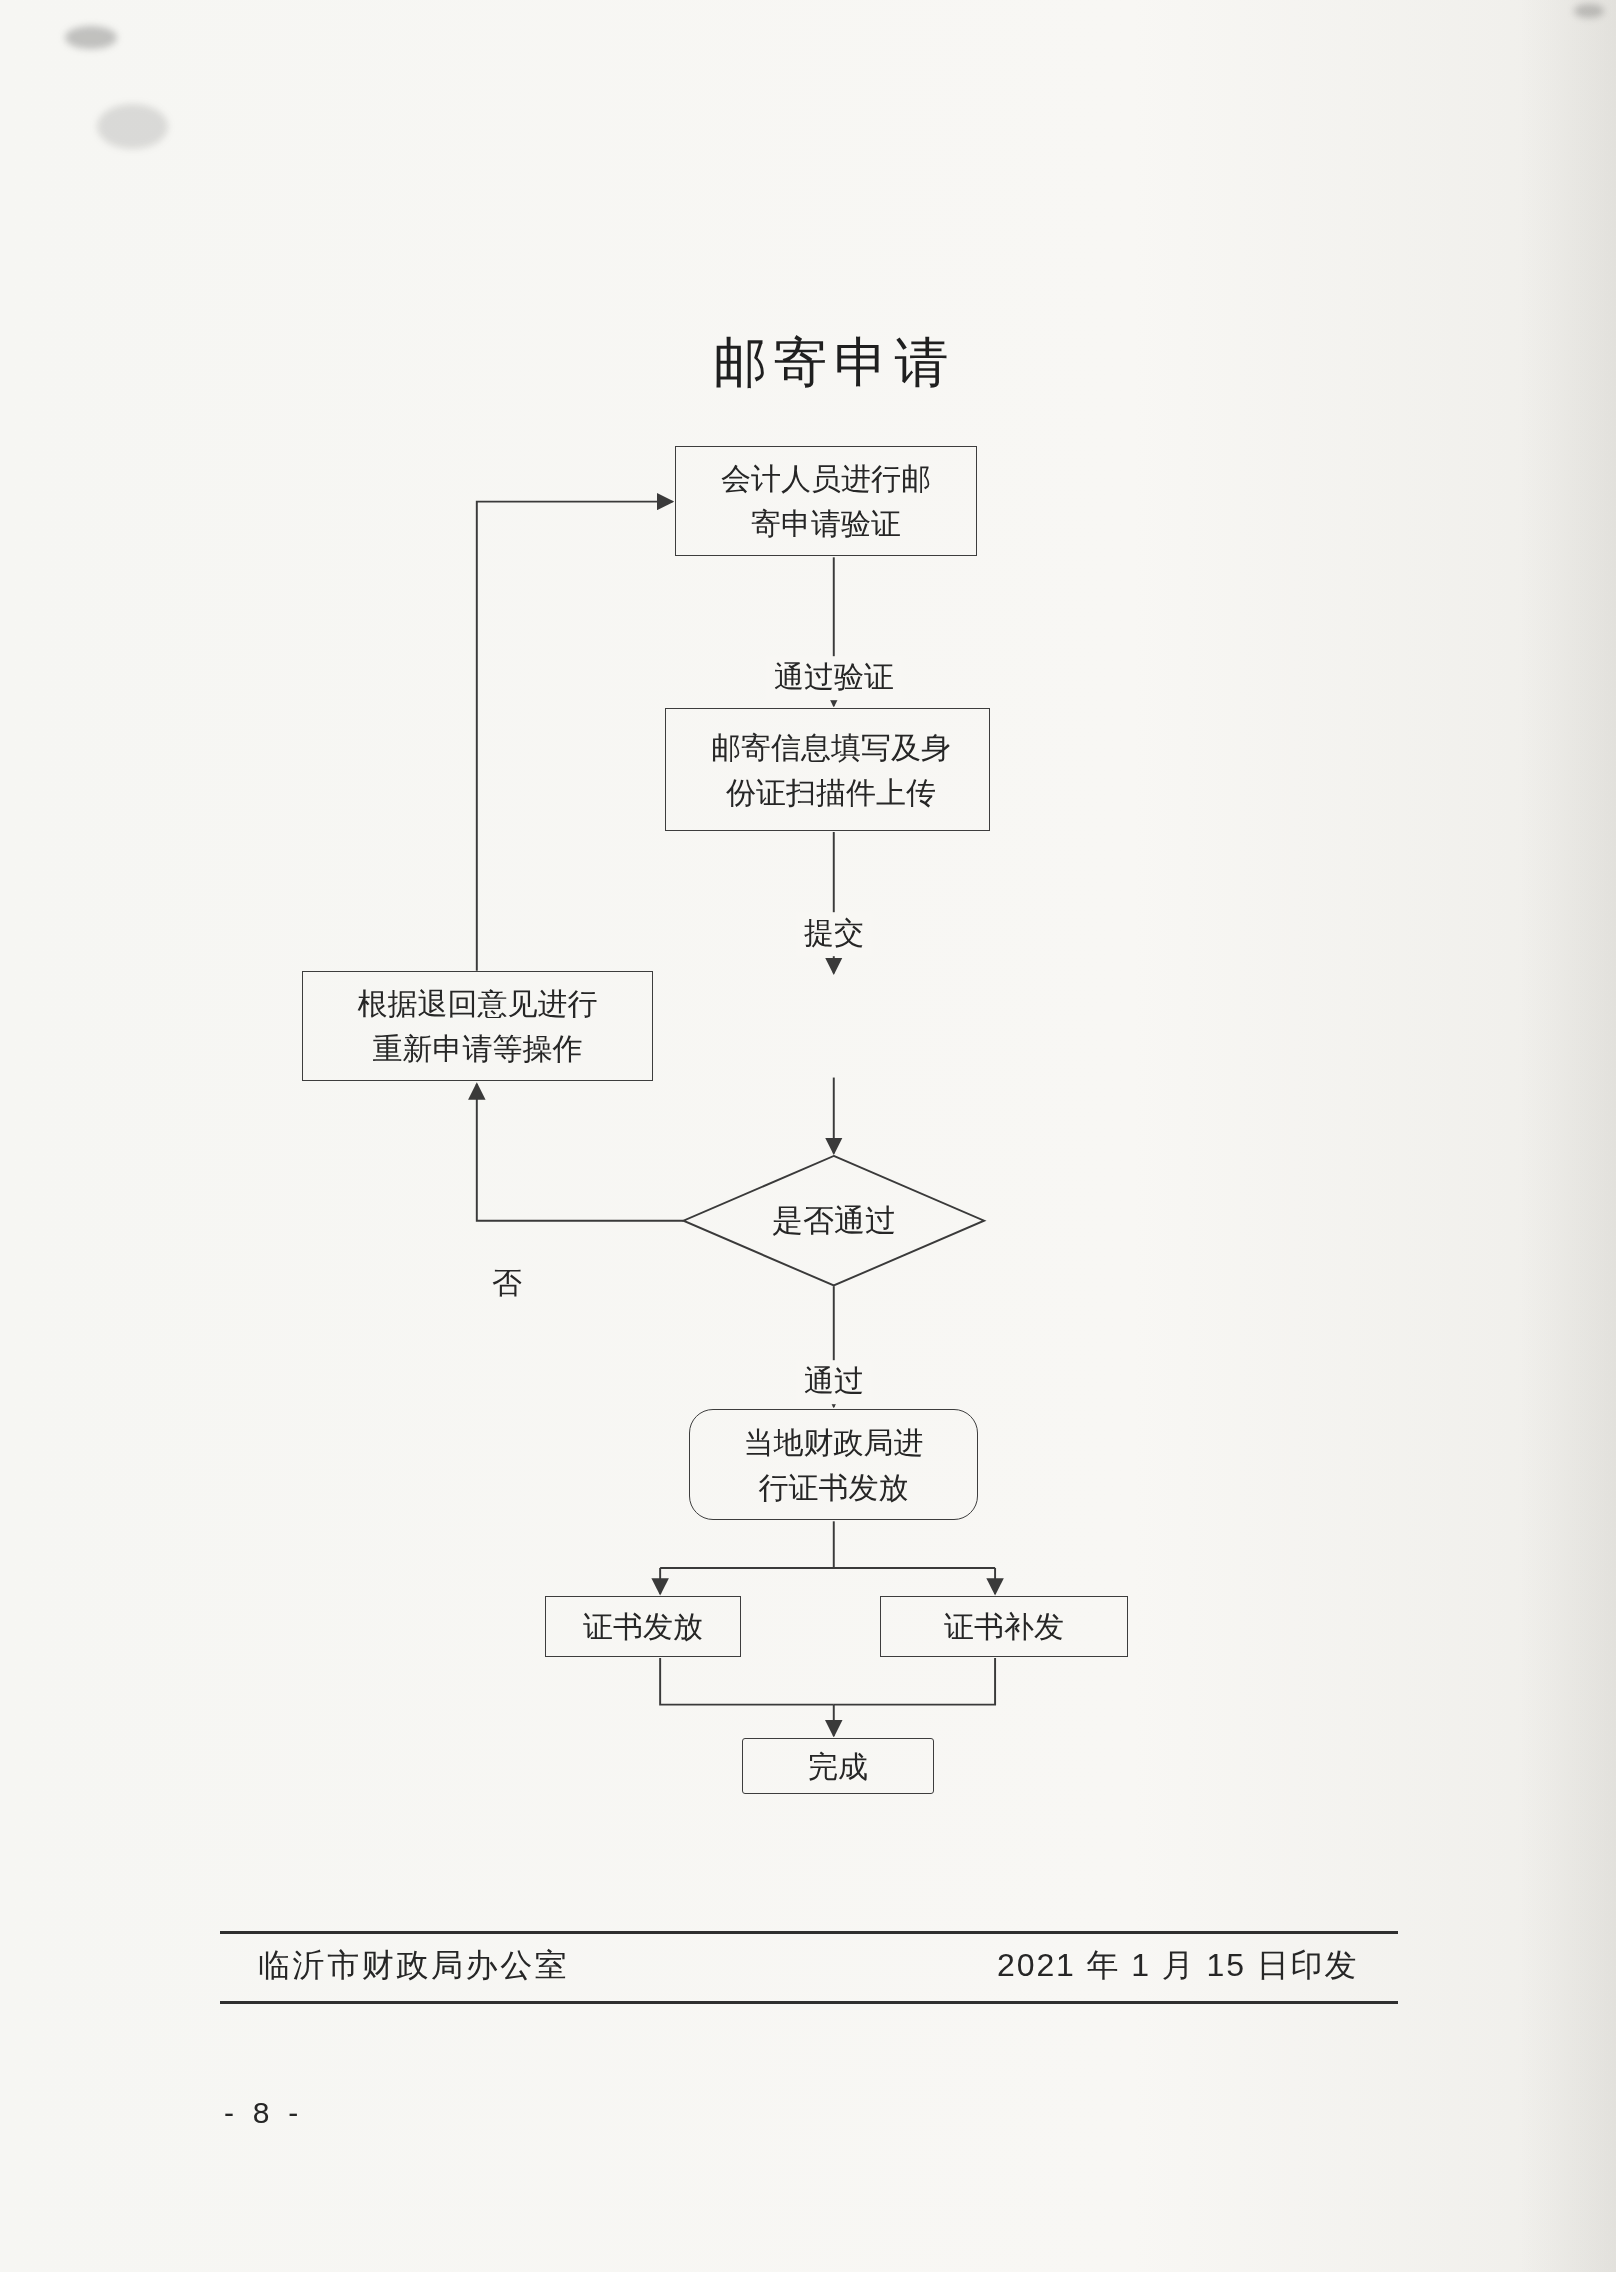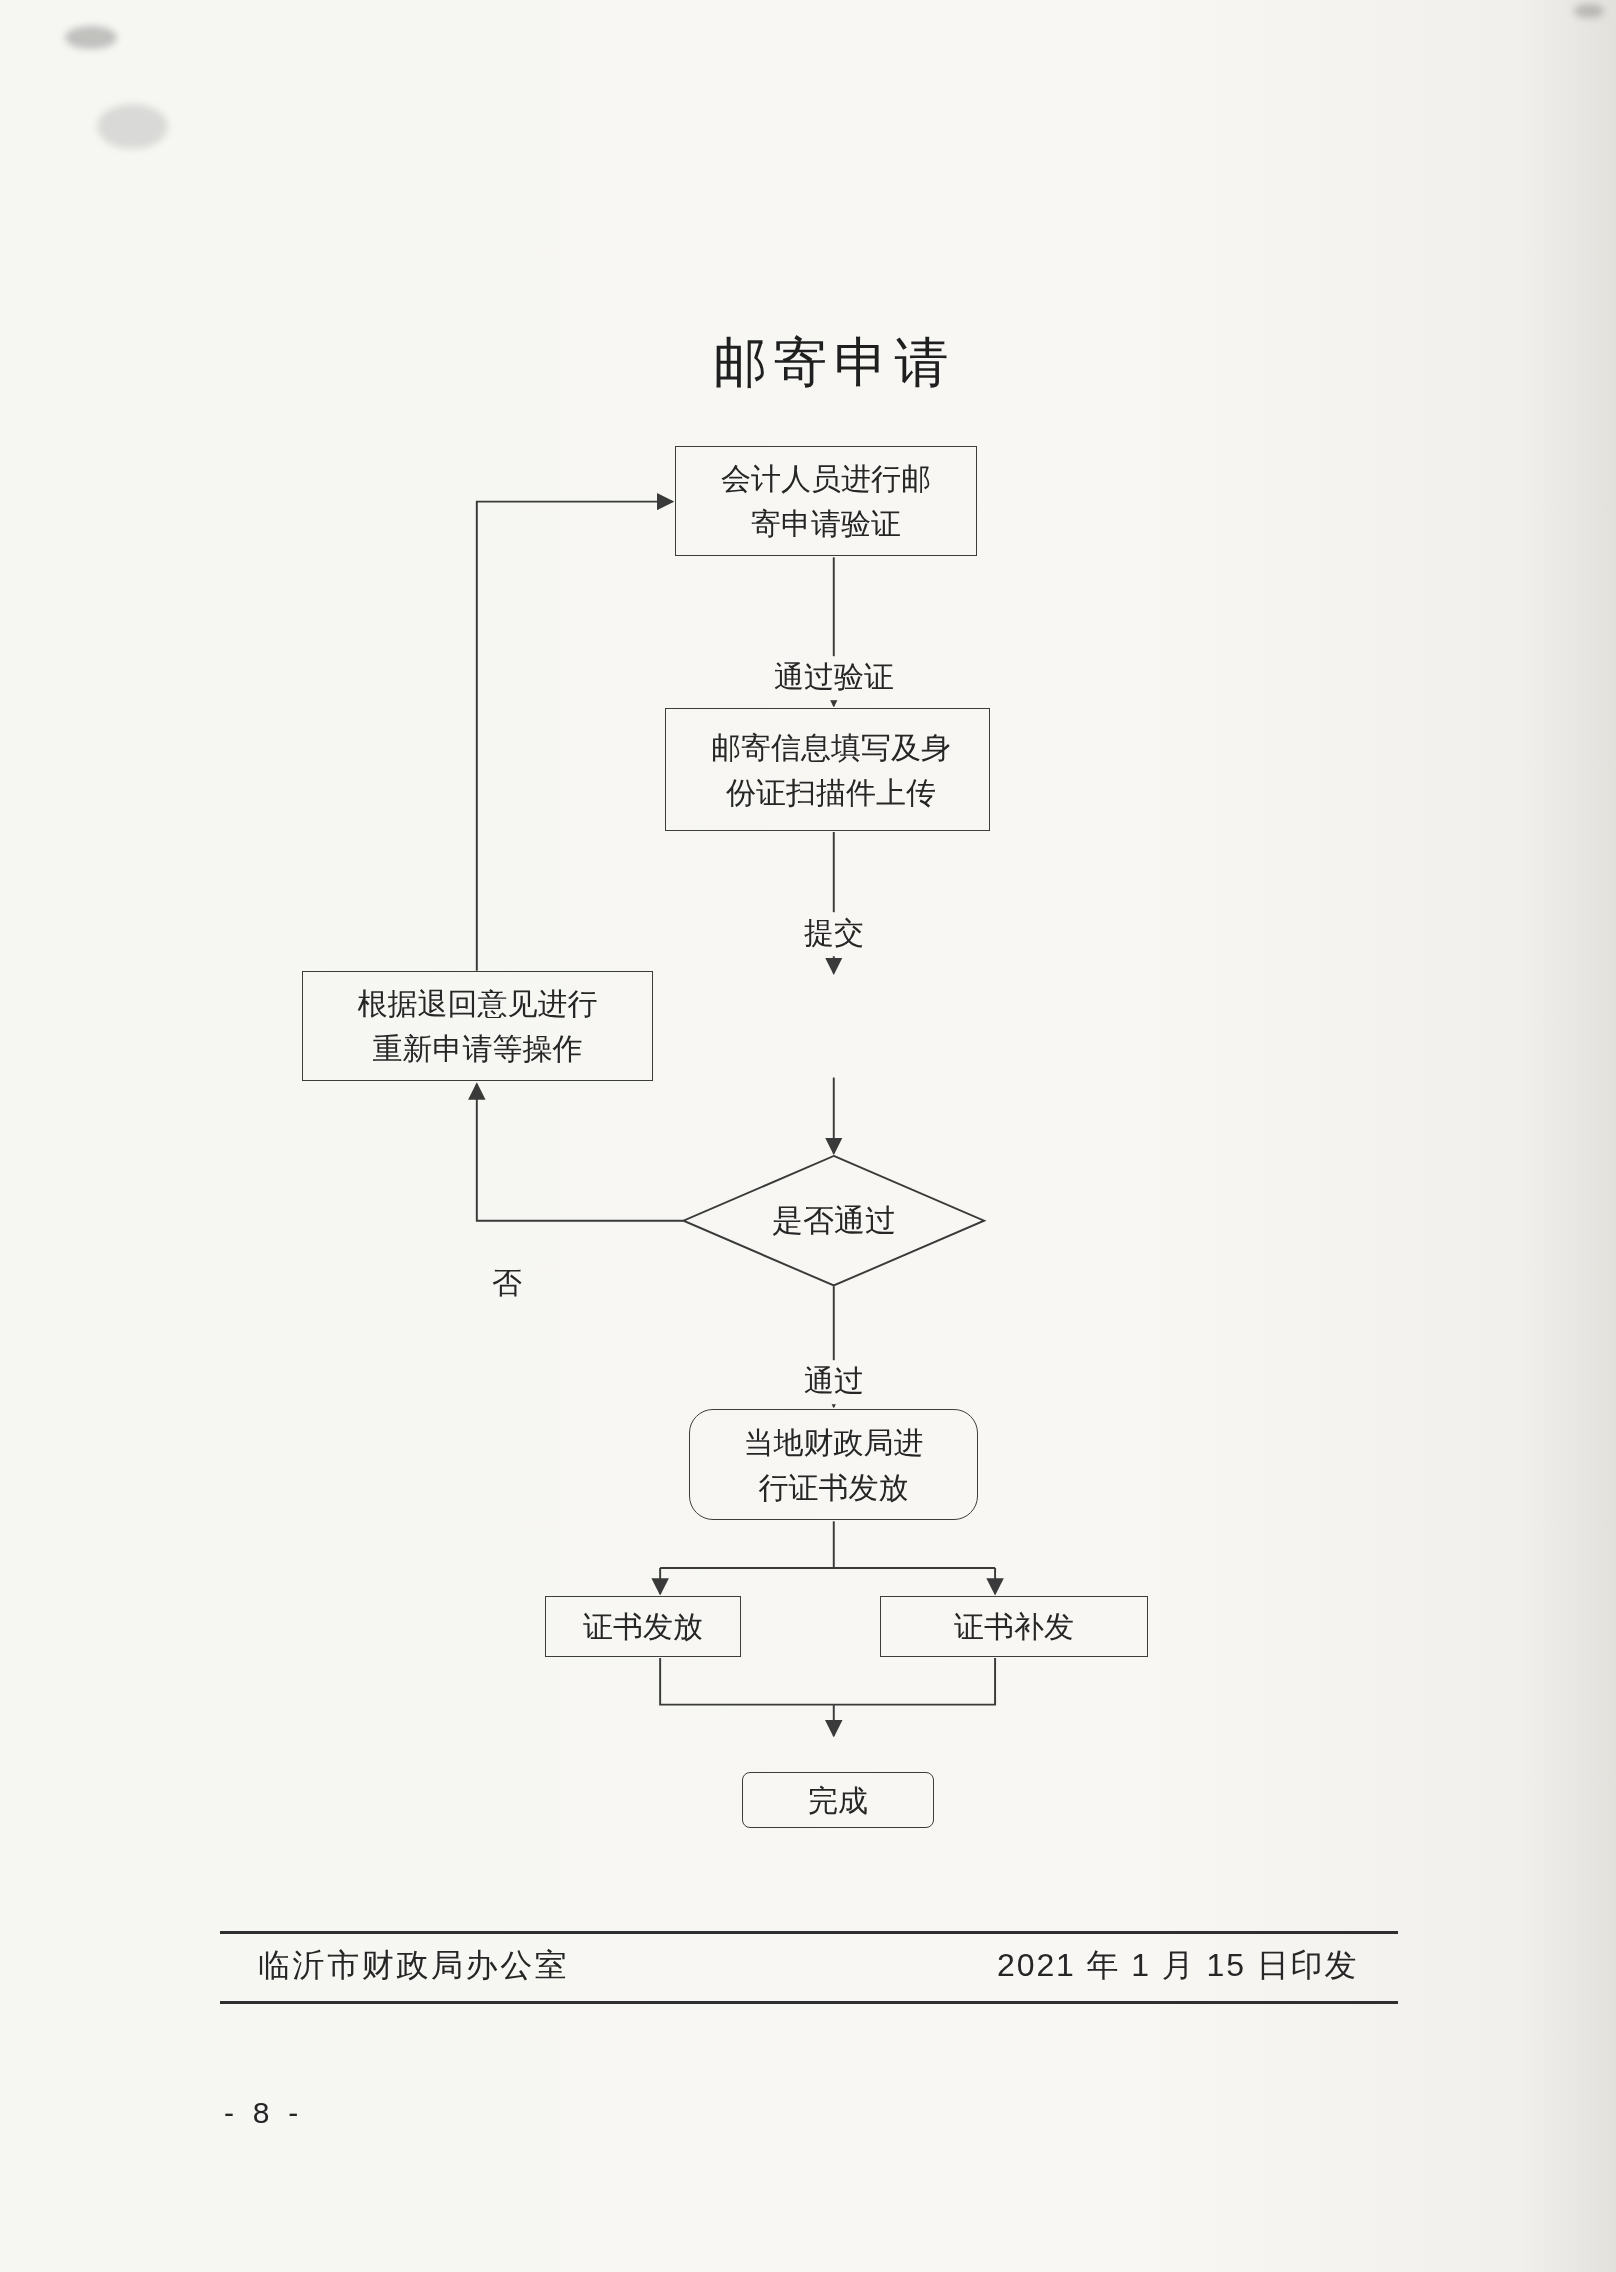--- a/index.html
+++ b/index.html
@@ -54,21 +54,21 @@
     align-items: center;
     justify-content: center;
     text-align: center;
     font-size: 30px;
     line-height: 1.5;
     color: #262626;
     white-space: pre-line;
     box-sizing: border-box;
     background: transparent;
   }
-  .node.rounded { border-radius: 8px; margin-top: 34px; }
+  .node.rounded { border-radius: 3px; }
   .decision-text {
     position: absolute;
     left: 834px;
     top: 1221px;
     transform: translate(-50%, -50%);
     font-size: 31px;
     color: #262626;
     white-space: nowrap;
   }
   .edge-label {
@@ -172,21 +172,21 @@
   <div class="node" style="left:302px; top:971px; width:351px; height:110px;">根据退回意见进行
 重新申请等操作</div>
 
   <div class="decision-text">是否通过</div>
 
   <div class="node" style="left:689px; top:1409px; width:289px; height:111px;border-radius:24px;">当地财政局进
 行证书发放</div>
 
   <div class="node" style="left:545px; top:1596px; width:196px; height:61px;">证书发放</div>
 
-  <div class="node" style="left:880px; top:1596px; width:268px; height:61px;">证书补发</div>
+  <div class="node" style="left:880px; top:1596px; width:248px; height:61px;">证书补发</div>
 
   <div class="node rounded" style="left:742px; top:1738px; width:192px; height:56px;">完成</div>
 
   <div class="edge-label" style="left:834px; top:640px;">通过验证</div>
   <div class="edge-label" style="left:834px; top:896px;">提交</div>
   <div class="edge-label nomask" style="left:507px; top:1245px;">否</div>
   <div class="edge-label" style="left:834px; top:1344px;">通过</div>
 
   <div class="footer-rule" style="top:1931px;"></div>
   <div class="footer-office">临沂市财政局办公室</div>

